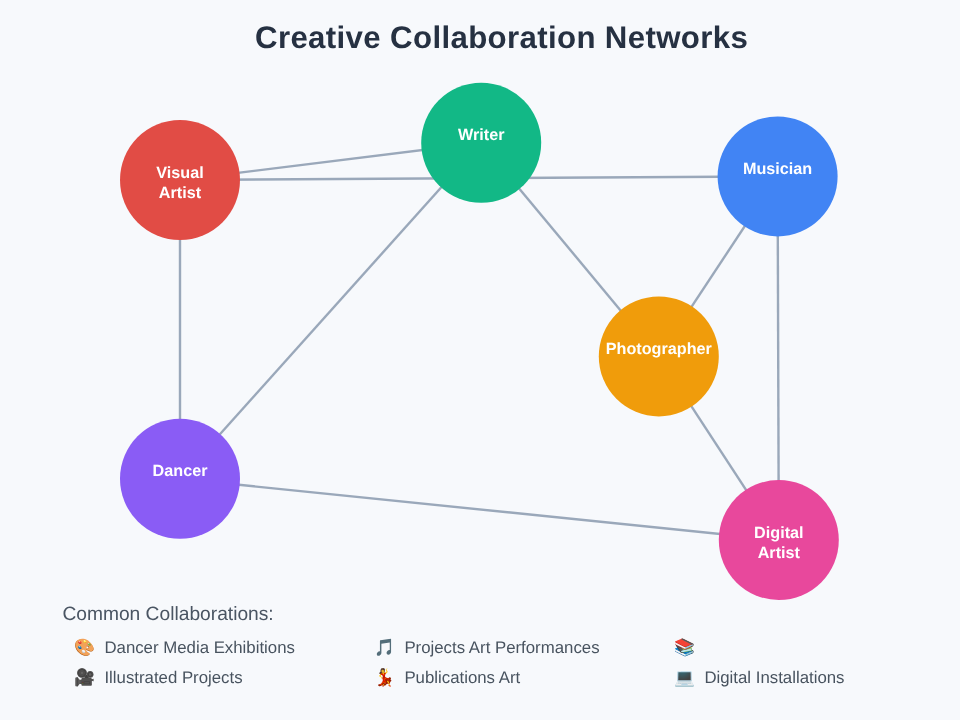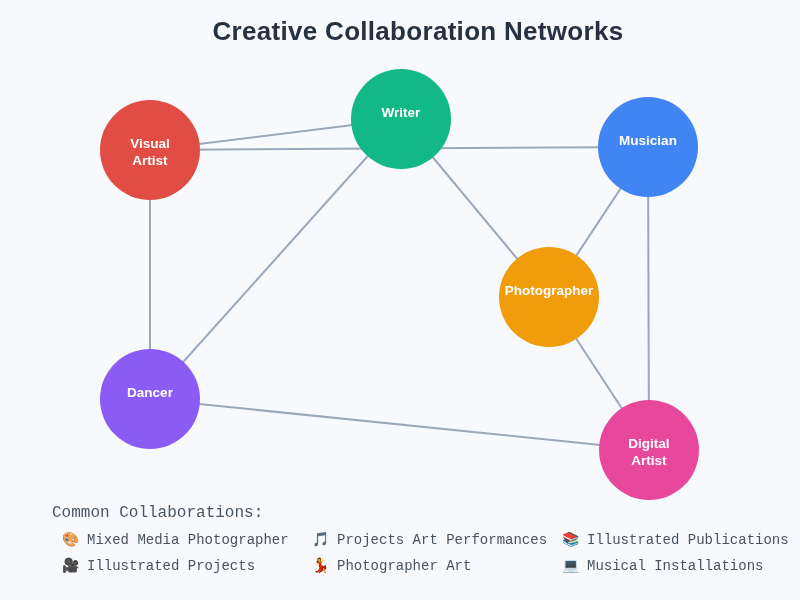--- a/index.html
+++ b/index.html
@@ -35,21 +35,20 @@
     font-weight: bold;
     font-size: 13.5px;
     fill: #ffffff;
     text-anchor: middle;
   }
   .legend {
     position: absolute;
     left: 52px;
     top: 504px;
     color: #4a5563;
-    font-family: Liberation Mono, monospace;
   }
   .legend-heading {
     font-size: 16px;
     margin: 0 0 9px 0;
   }
   .legend-grid {
     list-style: none;
     margin: 0;
     padding: 0 0 0 10px;
     display: grid;
@@ -114,37 +113,36 @@
         <circle cx="649" cy="450" r="50" fill="#e8489c"></circle>
         <text><tspan x="649" y="448">Digital</tspan><tspan x="649" y="465">Artist</tspan></text>
       </g>
     </svg>
 
   <div class="legend">
     <div class="legend-heading">Common Collaborations:</div>
     <ul class="legend-grid" id="legend-grid">
         <li class="legend-item">
           <span class="legend-icon">🎨</span>
-          <span>Mixed Media Photographer</span>
+          <span>Dancer Media Exhibitions</span>
         </li>
         <li class="legend-item">
           <span class="legend-icon">🎥</span>
           <span>Illustrated Projects</span>
         </li>
         <li class="legend-item">
           <span class="legend-icon">🎵</span>
           <span>Projects Art Performances</span>
         </li>
         <li class="legend-item">
           <span class="legend-icon">💃</span>
-          <span>Photographer Art</span>
+          <span>Publications Art</span>
         </li>
         <li class="legend-item">
           <span class="legend-icon">📚</span>
-          <span>Illustrated Publications</span>
         </li>
         <li class="legend-item">
           <span class="legend-icon">💻</span>
-          <span>Musical Installations</span>
+          <span>Digital Installations</span>
         </li>
       </ul>
   </div>
 </div>
 
 </body></html>

